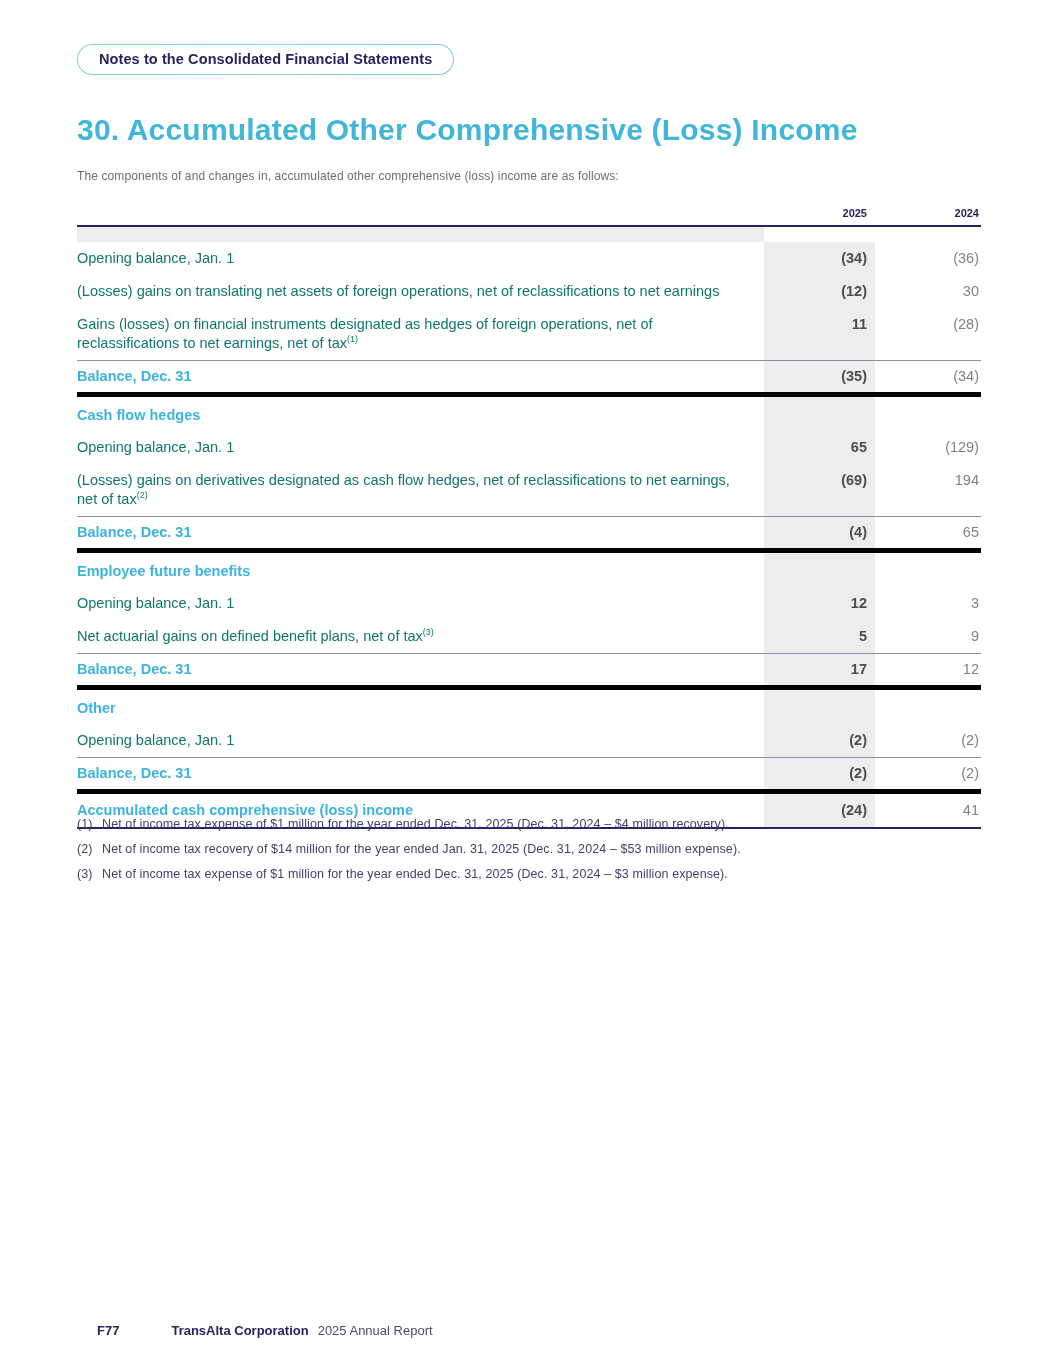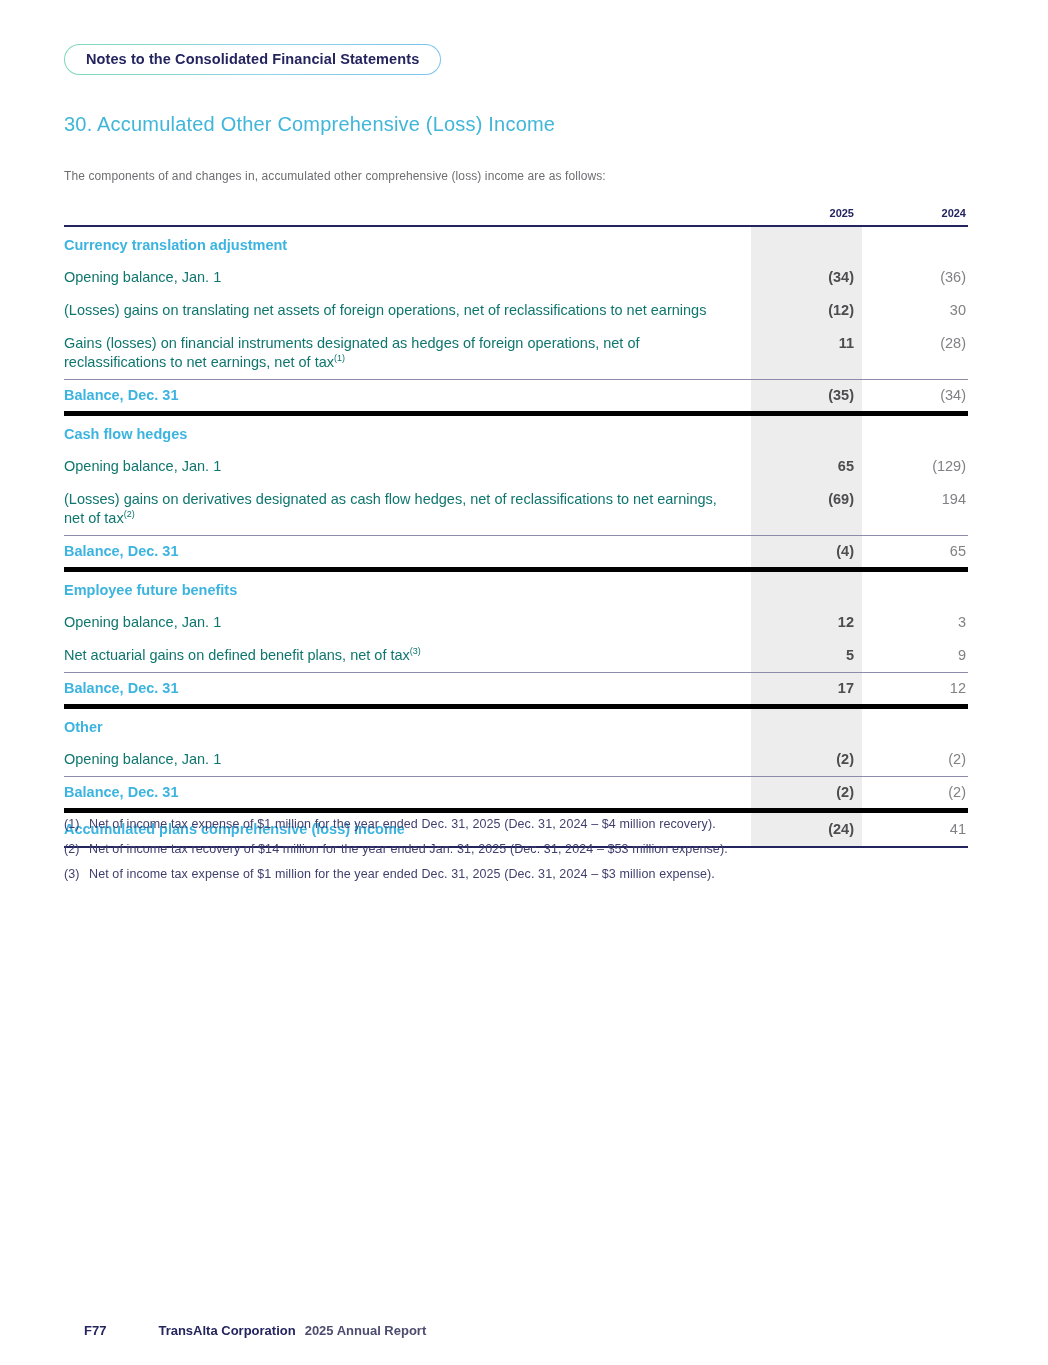--- a/index.html
+++ b/index.html
@@ -1,40 +1,40 @@
 <!DOCTYPE html>
 <html><head>
 <meta charset="utf-8">
 <style>
   * { margin: 0; padding: 0; box-sizing: border-box; }
   html, body { background: #ffffff; }
   body {
     font-family: "Liberation Sans", "DejaVu Sans", sans-serif;
     width: 1048px; height: 1365px; position: relative; overflow: hidden;
   }
-  .page { width: 996px; height: 1365px; position: relative; background: #ffffff; }
+  .page { width: 996px; height: 1365px; position: relative; background: #ffffff; margin-left: 13px; }
 
   
   .badge-wrap {
     position: absolute; left: 64px; top: 44px;
     border-radius: 999px; padding: 1px;
     background: linear-gradient(90deg, #7fd9b9 0%, #8fd3e8 55%, #79c3ef 100%);
     display: inline-block;
   }
   .badge-inner {
     background: #ffffff; border-radius: 999px;
     padding: 6px 21px 7px 21px;
     font-size: 14.5px; font-weight: bold; color: #24245f;
     letter-spacing: 0.1px; white-space: nowrap;
   }
 
   
   .page-title {
     position: absolute; left: 64px; top: 113px;
-    font-size: 20px; font-weight: normal; color: #41b6d9; letter-spacing: 0.2px;
+    font-size: 30px; font-weight: bold; color: #41b6d9; letter-spacing: 0.2px;
     white-space: nowrap;
   }
   .intro-text {
     position: absolute; left: 64px; top: 169px;
     font-size: 12px; color: #6d6e71; letter-spacing: 0.1px;
   }
 
   
   .aoci-table { position: absolute; left: 64px; top: 204px; width: 904px; }
   .thead {
@@ -75,21 +75,21 @@
     letter-spacing: 0.1px;
   }
 
   
   .page-footer {
     position: absolute; left: 84px; top: 1323px;
     font-size: 13px; color: #24245f; display: flex; align-items: flex-end;
   }
   .footer-page { font-weight: bold; margin-right: 52px; }
   .footer-company { font-weight: bold; margin-right: 9px; }
-  .footer-report { color: #4c4c70; font-weight: bold; }
+  .footer-report { color: #4c4c70; font-weight: normal; }
 </style>
 </head>
 <body>
 
 <div class="page">
 
   <div class="badge-wrap">
     <div class="badge-inner">Notes to the Consolidated Financial Statements</div>
   </div>
 
@@ -98,21 +98,20 @@
   <p class="intro-text">The components of and changes in, accumulated other comprehensive (loss) income are as follows:</p>
 
   <div class="aoci-table">
     <div class="thead">
       <div class="head-cell"></div>
       <div class="head-cell col2025">2025</div>
       <div class="head-cell col2024">2024</div>
     </div>
     <div id="table-body">
         <div class="row section">
-          <div class="cell label-cell">Currency translation adjustment</div>
           <div class="cell num-cell col2025"></div>
           <div class="cell num-cell col2024"></div>
         </div>
         <div class="row data">
           <div class="cell label-cell">Opening balance, Jan. 1</div>
           <div class="cell num-cell col2025">(34)</div>
           <div class="cell num-cell col2024">(36)</div>
         </div>
         <div class="row data">
           <div class="cell label-cell">(Losses) gains  on translating net assets of foreign operations, net of reclassifications to net earnings</div>
@@ -178,21 +177,21 @@
           <div class="cell label-cell">Opening balance, Jan. 1</div>
           <div class="cell num-cell col2025">(2)</div>
           <div class="cell num-cell col2024">(2)</div>
         </div>
         <div class="row balance">
           <div class="cell label-cell">Balance, Dec. 31</div>
           <div class="cell num-cell col2025">(2)</div>
           <div class="cell num-cell col2024">(2)</div>
         </div>
         <div class="row total">
-          <div class="cell label-cell">Accumulated plans comprehensive (loss) income</div>
+          <div class="cell label-cell">Accumulated cash comprehensive (loss) income</div>
           <div class="cell num-cell col2025">(24)</div>
           <div class="cell num-cell col2024">41</div>
         </div>
       </div>
   </div>
 
   <div class="footnotes" id="footnotes">
       <div class="footnote">
         <span>(1)</span>
         <span>Net of income tax expense of $1 million for the year ended Dec. 31, 2025 (Dec. 31, 2024 – $4 million recovery).</span>

